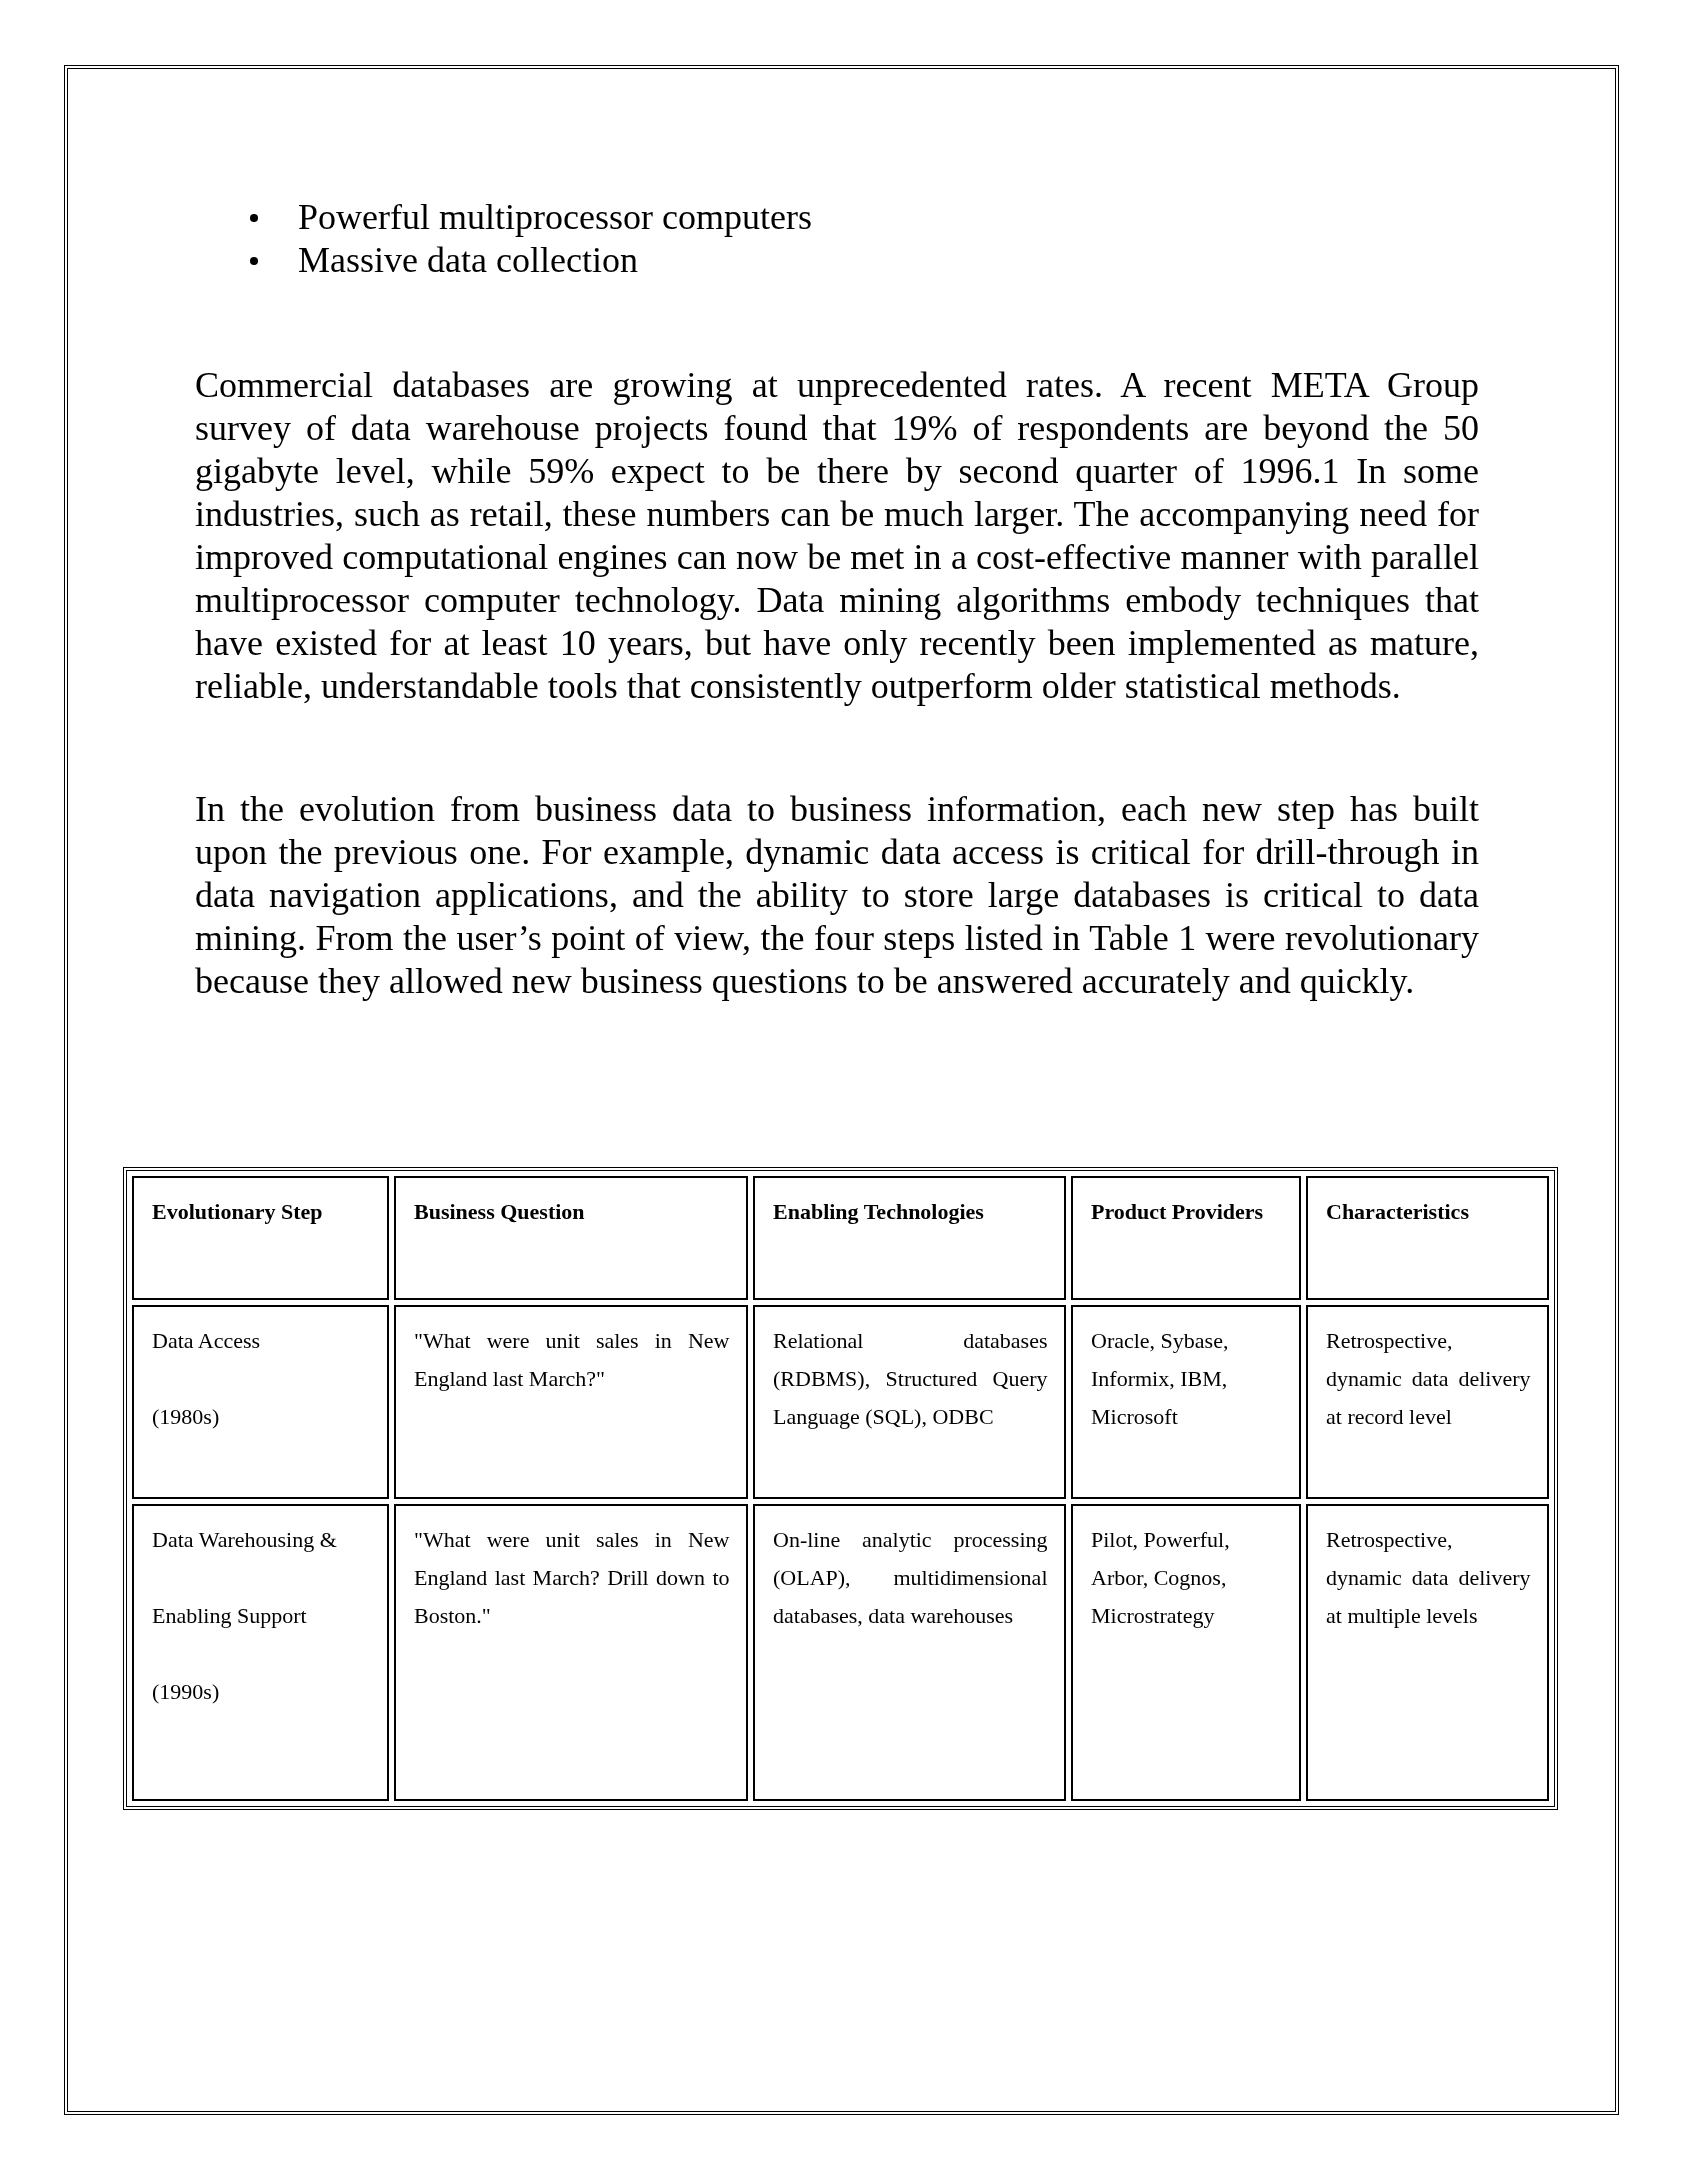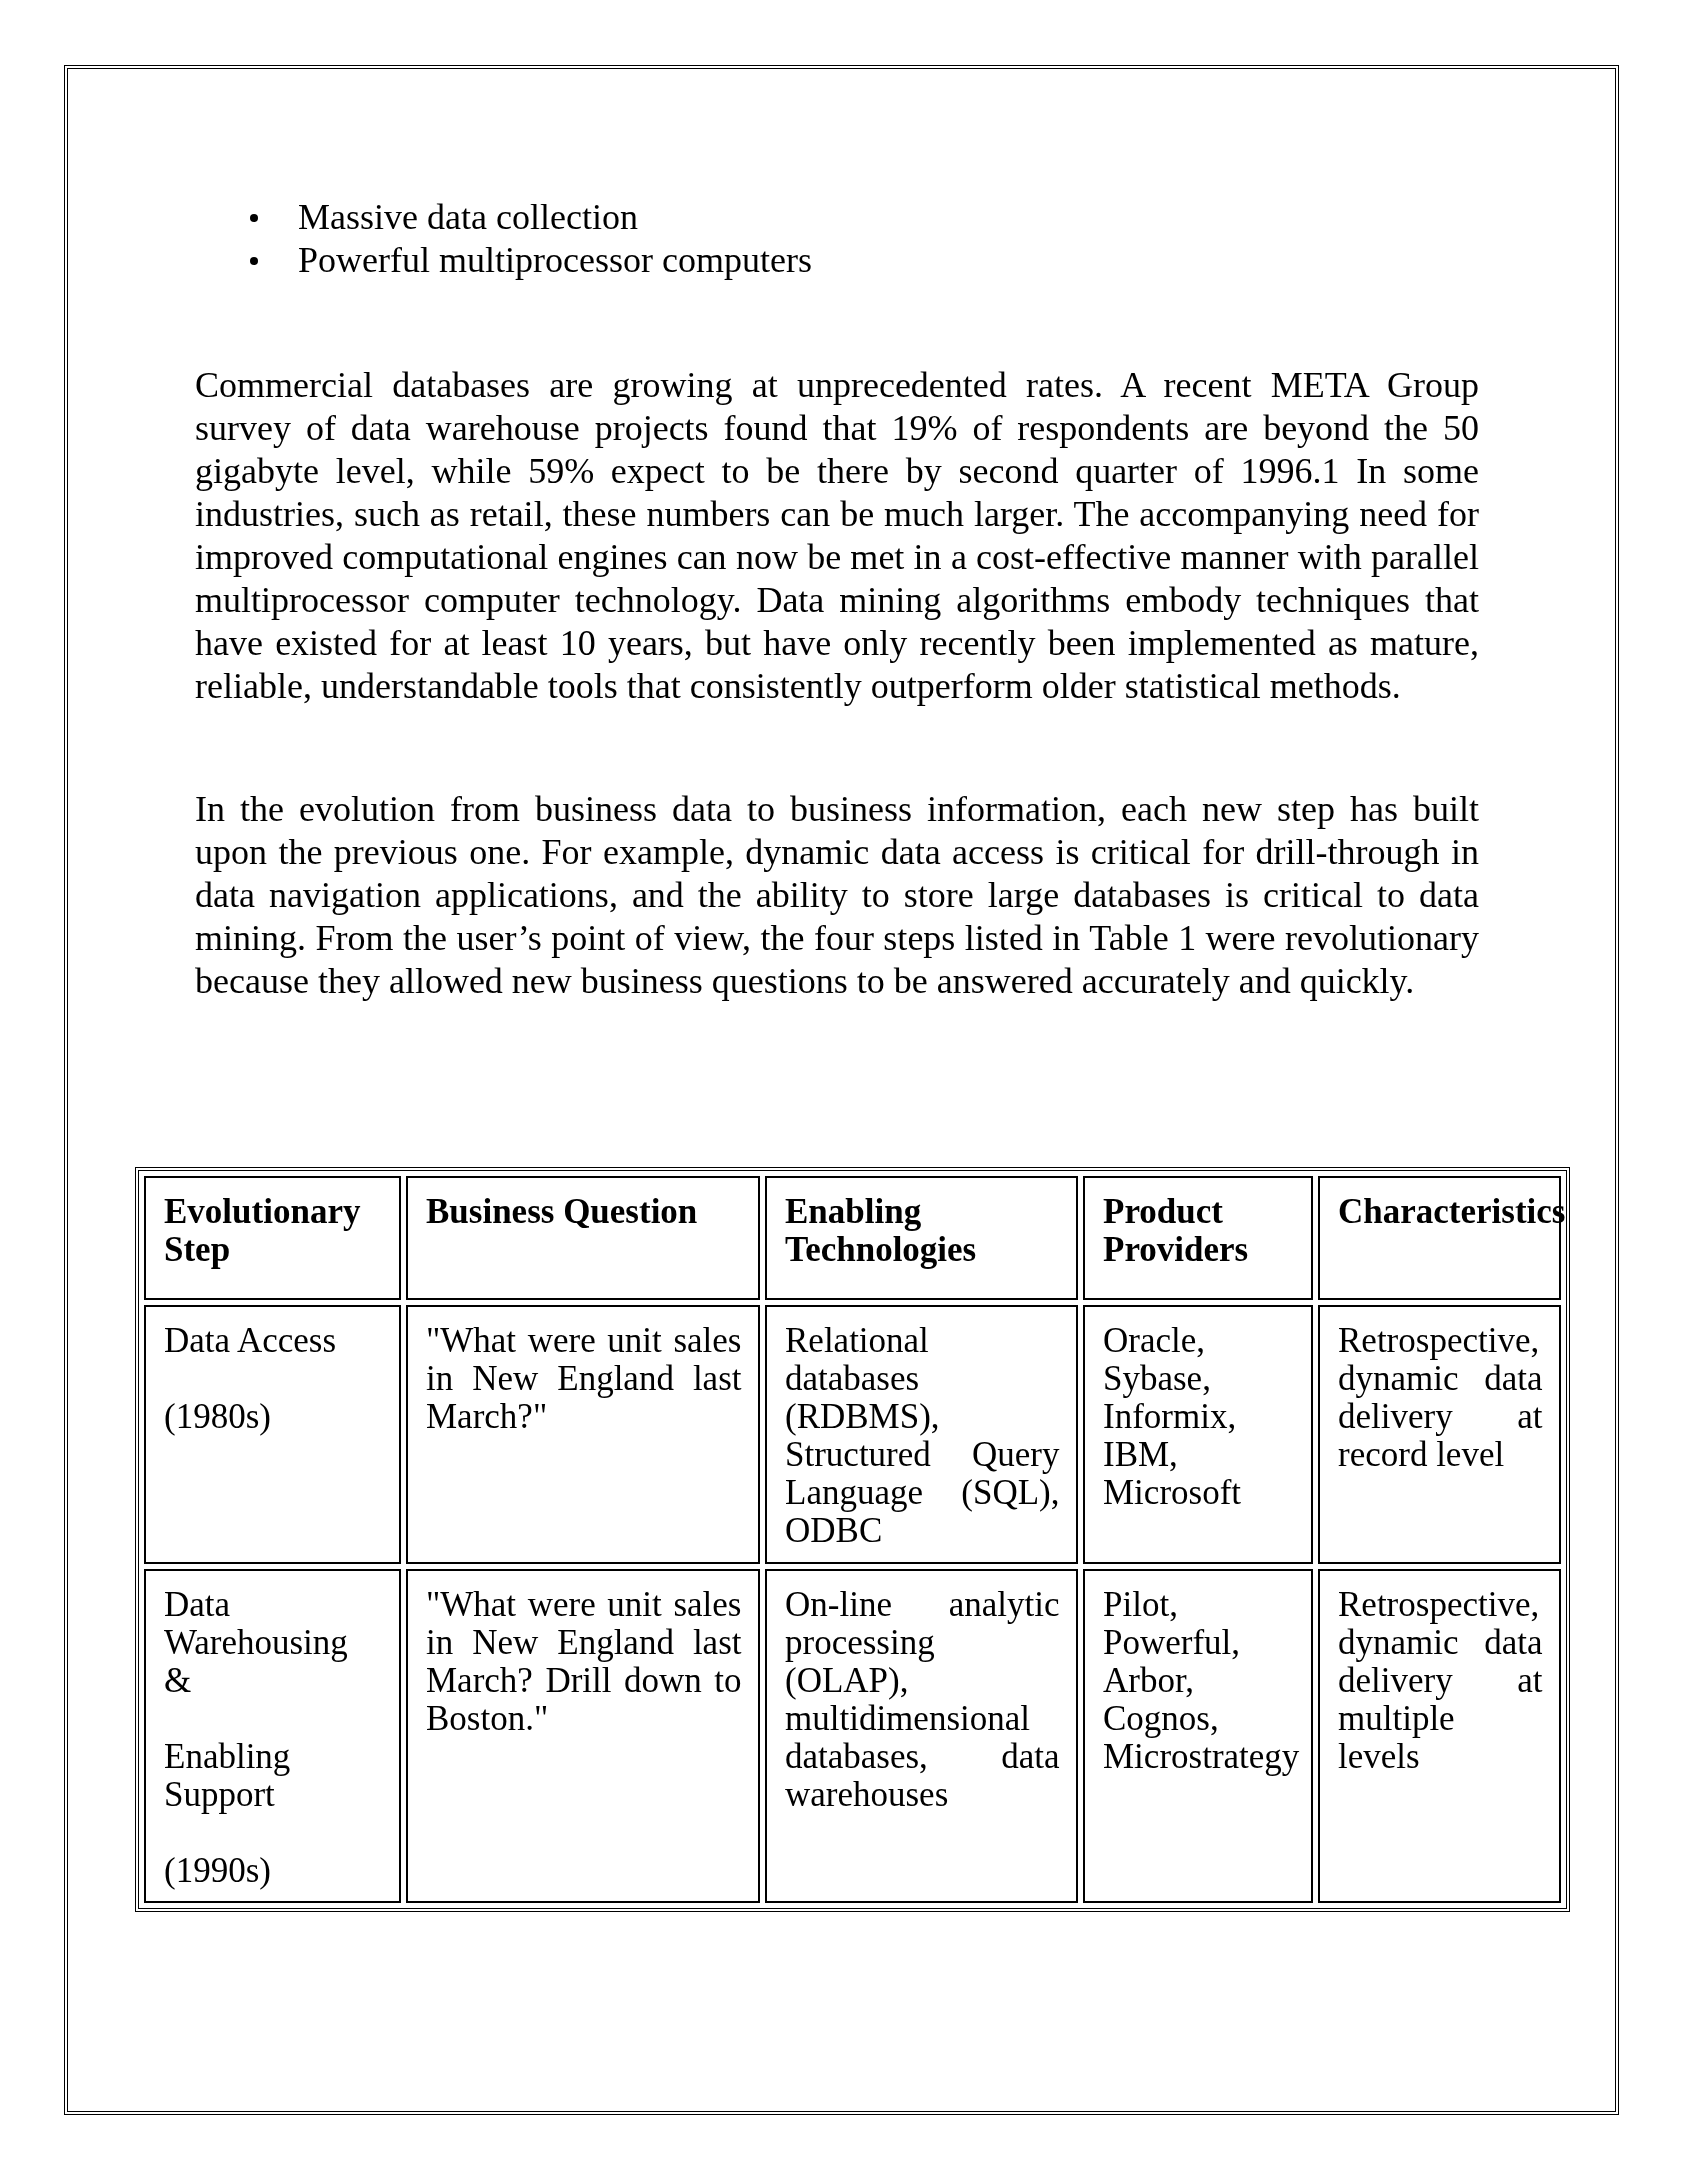--- a/index.html
+++ b/index.html
@@ -20,45 +20,45 @@
       position: absolute; left: 10.7px; top: 18px; width: 8.2px; height: 8.2px; border-radius: 50%; background: #000;
     }
     .para {
       position: absolute; left: 195px; width: 1284px; margin: 0;
       font-size: 36px; line-height: 43px; text-align: justify;
     }
     #p1 { top: 364px; }
     #p2 { top: 788px; }
 
     .tbl {
-      position: absolute; left: 135px; top: 1167px; width: 1414px;
+      position: absolute; left: 123px; top: 1167px; width: 1414px;
       border: 4.1px double #000; box-sizing: border-box;
       border-collapse: separate; border-spacing: 5px; table-layout: fixed;
-      font-size: 35px; line-height: 38px;
+      font-size: 22px; line-height: 38px;
     }
     .tbl th, .tbl td {
       border: 2.5px solid #000; vertical-align: top; text-align: left;
       padding: 15px 16.5px 11.5px 18px; box-sizing: border-box;
     }
     .tbl th { font-weight: bold; height: 124px; }
     .tbl td.just { text-align: justify; }
     .r1 td { height: 149px; }
     .r2 td { height: 194px; }
     .r3 td { height: 297px; }
     .step-line { display: block; }
     .step-gap { display: block; height: 38px; }
   </style>
 </head>
 <body>
 
 <div class="page-frame"></div>
 
 <ul class="bullets">
+  <li><span class="dot"></span><span>Powerful multiprocessor computers</span></li>
   <li><span class="dot"></span><span>Massive data collection</span></li>
-  <li><span class="dot"></span><span>Powerful multiprocessor computers</span></li>
 </ul>
 
 <p id="p1" class="para">Commercial databases are growing at unprecedented rates. A recent META Group survey of data warehouse projects found that 19% of respondents are beyond the 50 gigabyte level, while 59% expect to be there by second quarter of 1996.1 In some industries, such as retail, these numbers can be much larger. The accompanying need for improved computational engines can now be met in a cost-effective manner with parallel multiprocessor computer technology. Data mining algorithms embody techniques that have existed for at least 10 years, but have only recently been implemented as mature, reliable, understandable tools that consistently outperform older statistical methods.</p>
 <p id="p2" class="para">In the evolution from business data to business information, each new step has built upon the previous one. For example, dynamic data access is critical for drill-through in data navigation applications, and the ability to store large databases is critical to data mining. From the user’s point of view, the four steps listed in Table 1 were revolutionary because they allowed new business questions to be answered accurately and quickly.</p>
 
 <table class="tbl">
   <colgroup>
     <col style="width:257px">
     <col style="width:354px">
     <col style="width:313px">

